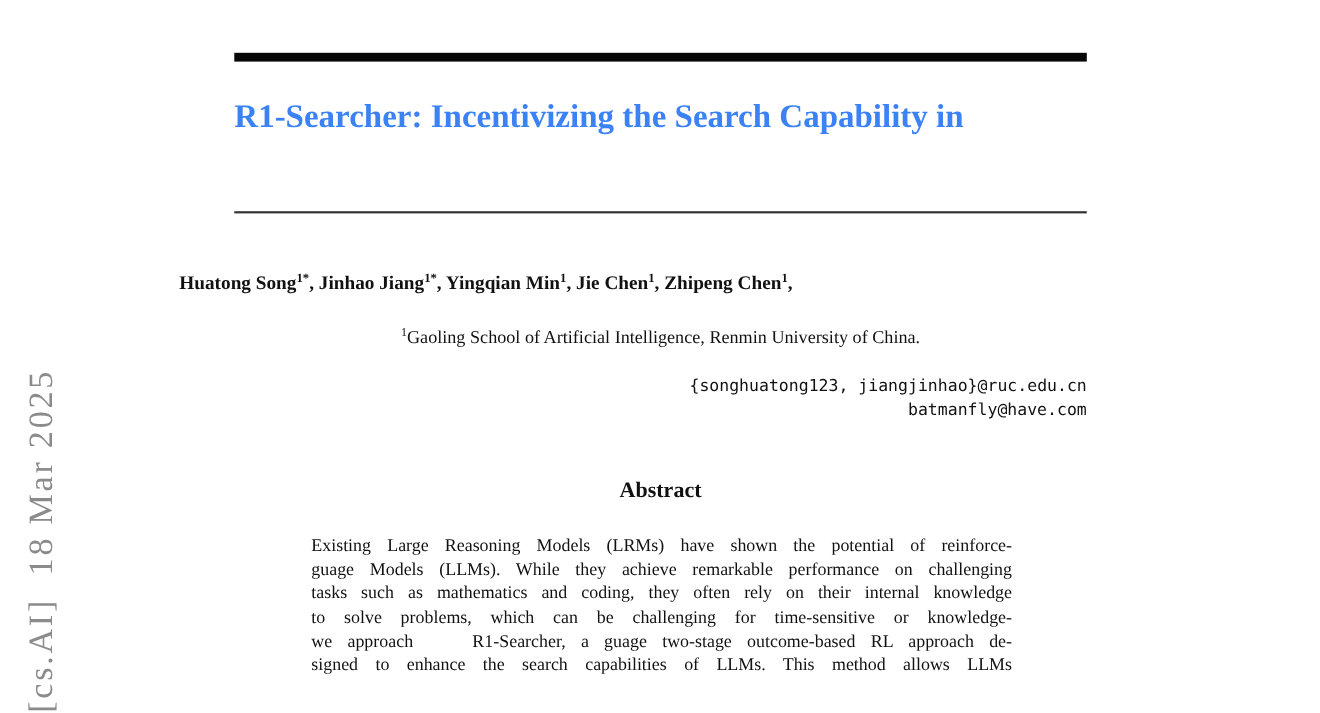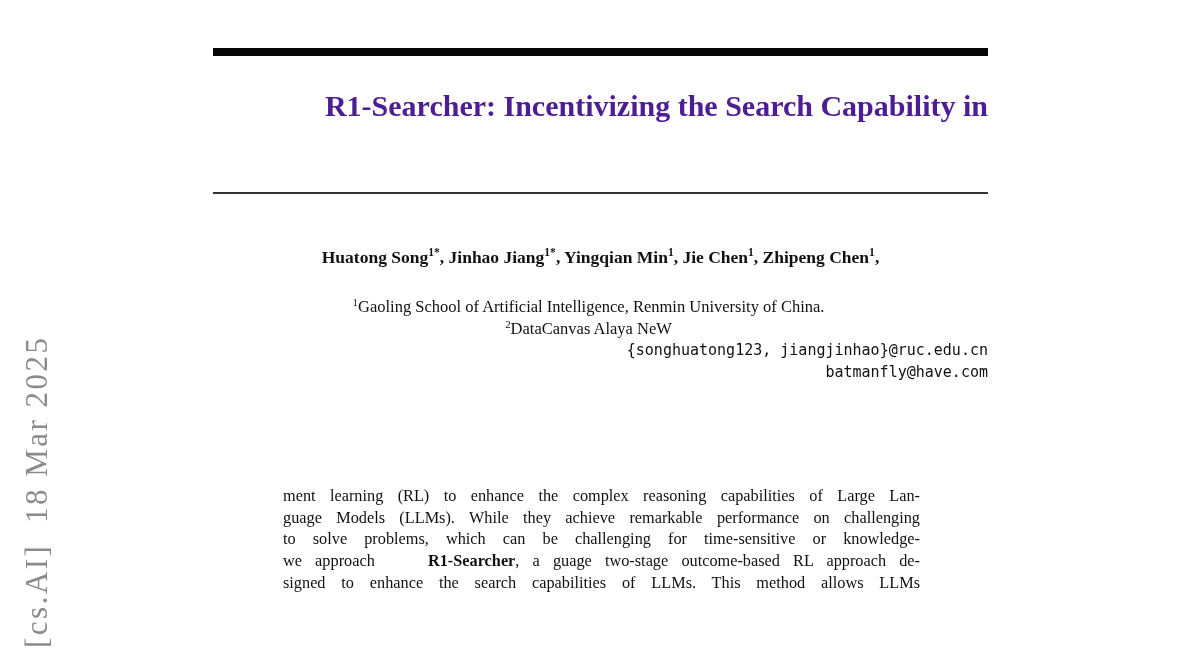--- a/index.html
+++ b/index.html
@@ -47,46 +47,45 @@
     width: 775px;
     height: 2px;
     background: #333333;
   }
 
   .title-block {
     position: absolute;
     left: 213px;
     top: 86px;
     width: 775px;
-    text-align: right;
+    text-align: left;
     font-weight: bold;
     font-size: 30px;
     line-height: 40px;
-    color: #4c1d95;
+    color: #3b82f6;
   }
 
   .authors-block {
     position: absolute;
     left: 163px;
     top: 246px;
     width: 875px;
-    text-align: center;
     font-weight: bold;
     font-size: 17.5px;
     line-height: 22px;
   }
   .authors-block sup,
   .affils-block sup {
     font-size: 66%;
     line-height: 0;
   }
 
   .affils-block {
     position: absolute;
-    left: 201px;
+    left: 213px;
     top: 296px;
     width: 775px;
     text-align: center;
     font-size: 16.5px;
     line-height: 21.5px;
   }
 
   .emails-block {
     position: absolute;
     left: 213px;
@@ -116,21 +115,21 @@
     font-size: 16.3px;
     line-height: 21.7px;
   }
   .abs-line {
     text-align: justify;
     text-align-last: justify;
     white-space: normal;
     height: 21.7px;
     overflow: visible;
   }
-  .abs-line .b { font-weight: bold; margin-left: 40px; }
+  .abs-line .b { font-weight: normal; margin-left: 40px; }
 </style>
 </head>
 <body>
 
 <div class="page">
 
   <div class="arxiv-banner" style="color: rgb(139, 139, 139);">[cs.AI]  18 Mar 2025</div>
 
   <div class="rule-top"></div>
 
@@ -139,30 +138,31 @@
   </div>
 
   <div class="rule-bottom"></div>
 
   <div class="authors-block">
     <div id="author-line-1"><span>Huatong Song</span><sup>1*</sup>, <span>Jinhao Jiang</span><sup>1*</sup>, <span>Yingqian Min</span><sup>1</sup>, <span>Jie Chen</span><sup>1</sup>, <span>Zhipeng Chen</span><sup>1</sup>,</div>
   </div>
 
   <div class="affils-block">
     <div><sup>1</sup><span>Gaoling School of Artificial Intelligence, Renmin University of China.</span></div>
-    <div><sup>2</sup><span>DataCanvas Alaya NeW</span></div>
   </div>
 
   <div class="emails-block">
     <div>{songhuatong123, jiangjinhao}@ruc.edu.cn</div>
     <div>batmanfly@have.com</div>
   </div>
 
+  <div class="abstract-heading">Abstract</div>
 
   <div class="abstract-body" id="abstract-body">
-      <div class="abs-line"><span>ment learning (RL) to enhance the complex reasoning capabilities of Large Lan-</span></div>
+      <div class="abs-line"><span>Existing Large Reasoning Models (LRMs) have shown the potential of reinforce-</span></div>
       <div class="abs-line"><span>guage Models (LLMs). While they achieve remarkable performance on challenging</span></div>
+      <div class="abs-line"><span>tasks such as mathematics and coding, they often rely on their internal knowledge</span></div>
       <div class="abs-line"><span>to solve problems, which can be challenging for time-sensitive or knowledge-</span></div>
       <div class="abs-line"><span>we approach </span><span class="b">R1-Searcher</span><span>, a guage two-stage outcome-based RL approach de-</span></div>
       <div class="abs-line"><span>signed to enhance the search capabilities of LLMs. This method allows LLMs</span></div>
     </div>
 
 </div>
 
 </body></html>

